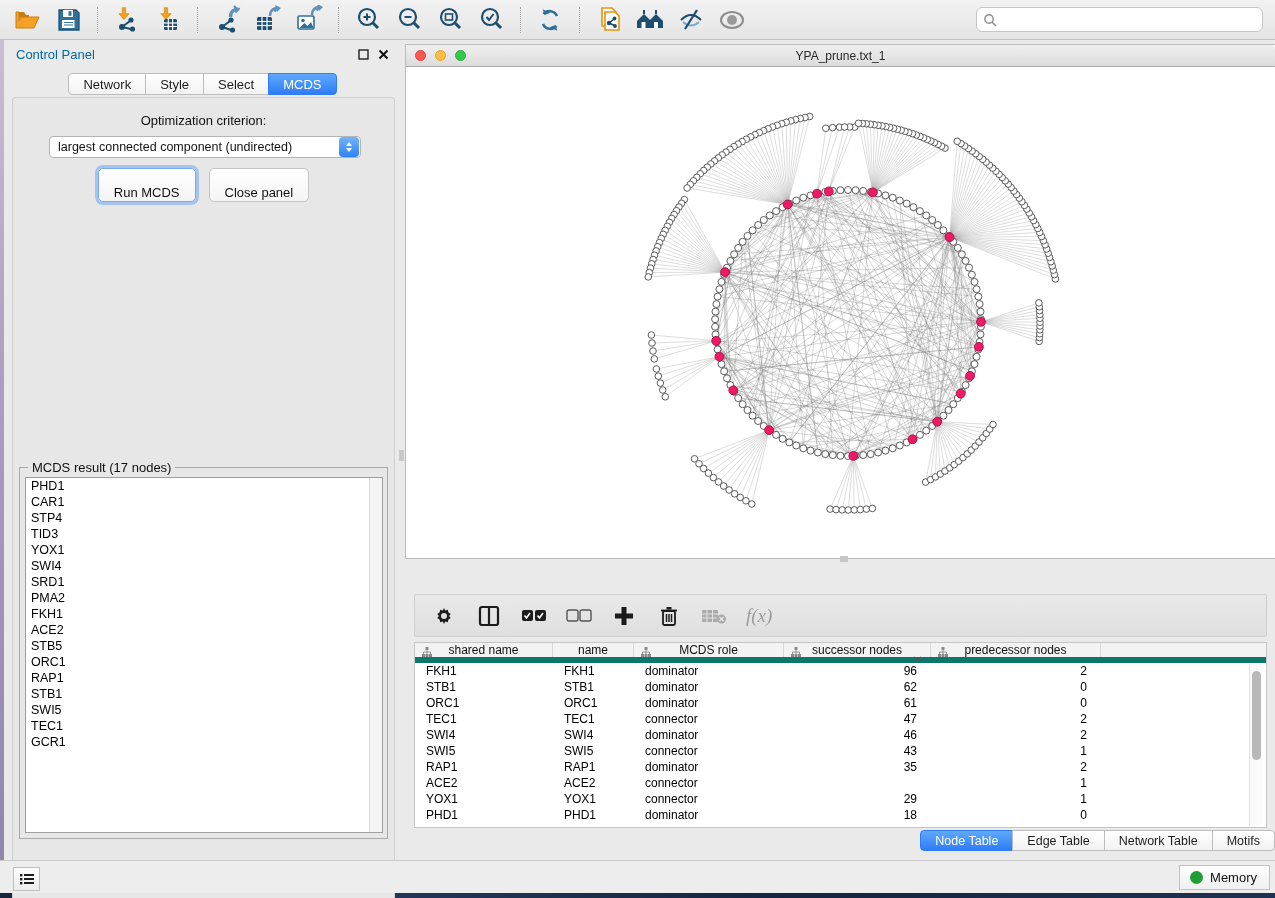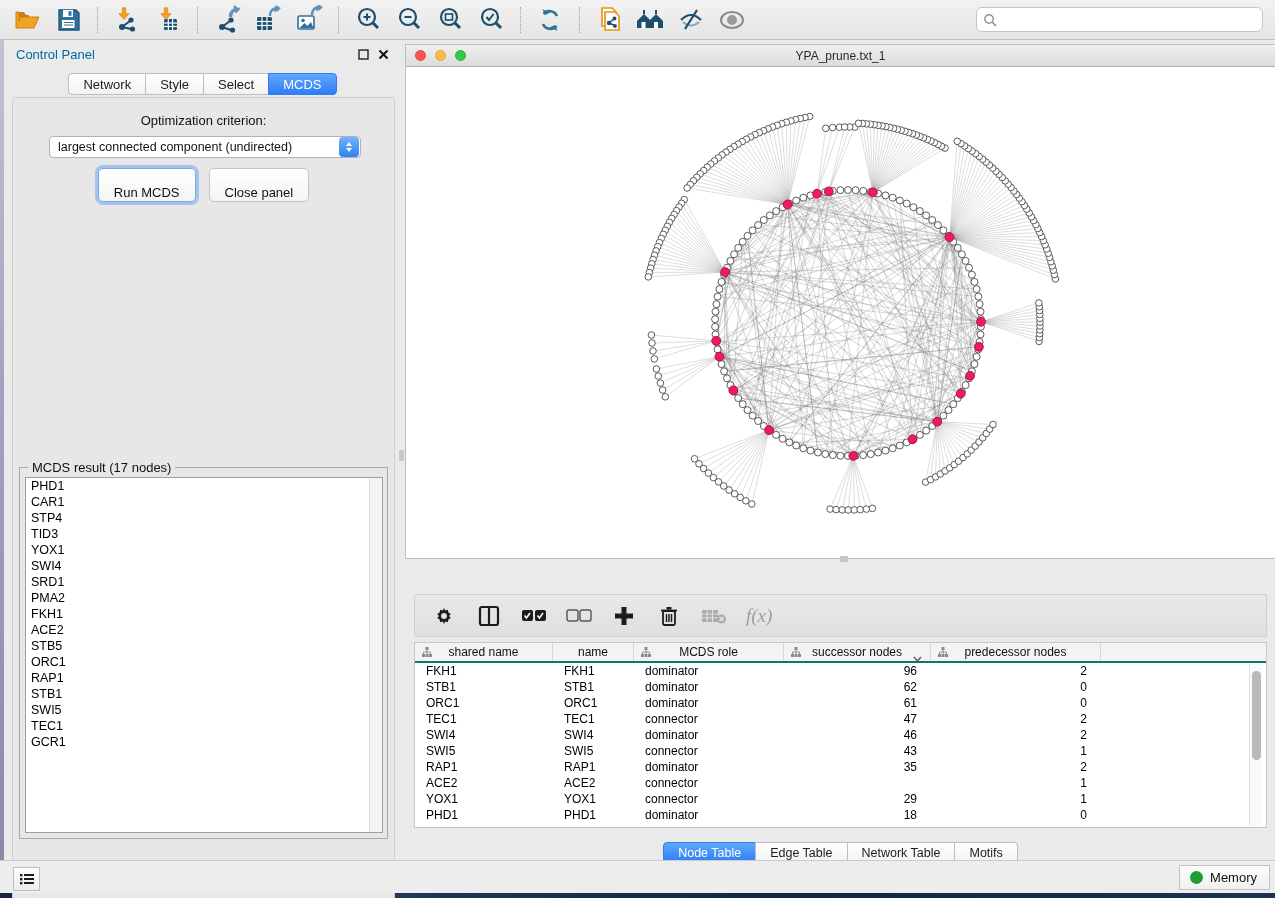--- a/index.html
+++ b/index.html
@@ -84,33 +84,33 @@
   
   #table-panel { left:406px; top:563px; width:869px; height:297px; background:#EAEAEA; }
   #tp-titlebar { position:absolute; left:8px; top:3px; width:853px; height:22px; display:flex; align-items:center; }
   #tp-toolbar { position:absolute; left:8px; top:31px; width:853px; height:43px;
     background:linear-gradient(#E9E9E9,#DFDFDF); border:1px solid #CFCFCF; border-radius:2px;
     display:flex; align-items:center; gap:19px; padding-left:16px; }
   .tp-tool { width:26px; height:26px; display:flex; align-items:center; justify-content:center; }
   #fx-label { font-size:19px; font-family:"Liberation Serif","DejaVu Serif",serif; font-style:italic; color:#9C9C9C; }
   #node-table { position:absolute; left:8px; top:79px; width:853px; height:186px;
     background:#fff; border:1px solid #C6C6C6; }
-  #tbl-header { display:flex; height:20px; background:#F3F3F3; border-bottom:2px solid #0f766e; }
+  #tbl-header { display:flex; height:20px; background:#F3F3F3; border-bottom:6px solid #0f766e; }
   .hcell { position:relative; display:flex; align-items:center; justify-content:center;
     font-size:12px; color:#111; border-right:1px solid #D8D8D8; flex:0 0 auto; }
   .hcell .tree-ico { position:absolute; left:7px; top:4px; }
   .hcell .sort-ico { position:absolute; right:8px; top:8px; }
   .trow { display:flex; height:16px; }
   .tcell { flex:0 0 auto; font-size:12px; color:#000; line-height:16px; white-space:nowrap; overflow:hidden; }
   .tcell.text { padding-left:11px; }
   .tcell.num { text-align:right; padding-right:14px; }
   #tbl-scroll { position:absolute; right:4px; top:21px; width:13px; height:162px;
     background:#FAFAFA; border-left:1px solid #E2E2E2; }
   #tbl-thumb { position:absolute; left:2px; top:7px; width:9px; height:89px; background:#B9B9B9; border-radius:5px; }
-  #tp-tabs { position:absolute; left:0; top:279px; width:100%; display:flex; justify-content:center; }
+  #tp-tabs { position:absolute; left:0; top:267px; width:100%; display:flex; justify-content:flex-end; }
 
   
   #status-bar { left:0; top:860px; width:1275px; height:33px; background:#EDEDED; border-top:1px solid #CBCBCB; }
   #menu-btn { position:absolute; left:13px; top:6px; width:27px; height:24px;
     background:linear-gradient(#FDFDFD,#EDEDED); border:1px solid #BFBFBF;
     display:flex; align-items:center; justify-content:center; }
   #memory-btn { position:absolute; right:5px; top:4px; height:25px; padding:0 12px 0 10px;
     background:linear-gradient(#FDFDFD,#F0F0F0); border:1px solid #C2C2C2;
     display:flex; align-items:center; gap:7px; font-size:13px; color:#111; }
   #memory-dot { width:13px; height:13px; border-radius:50%; }

